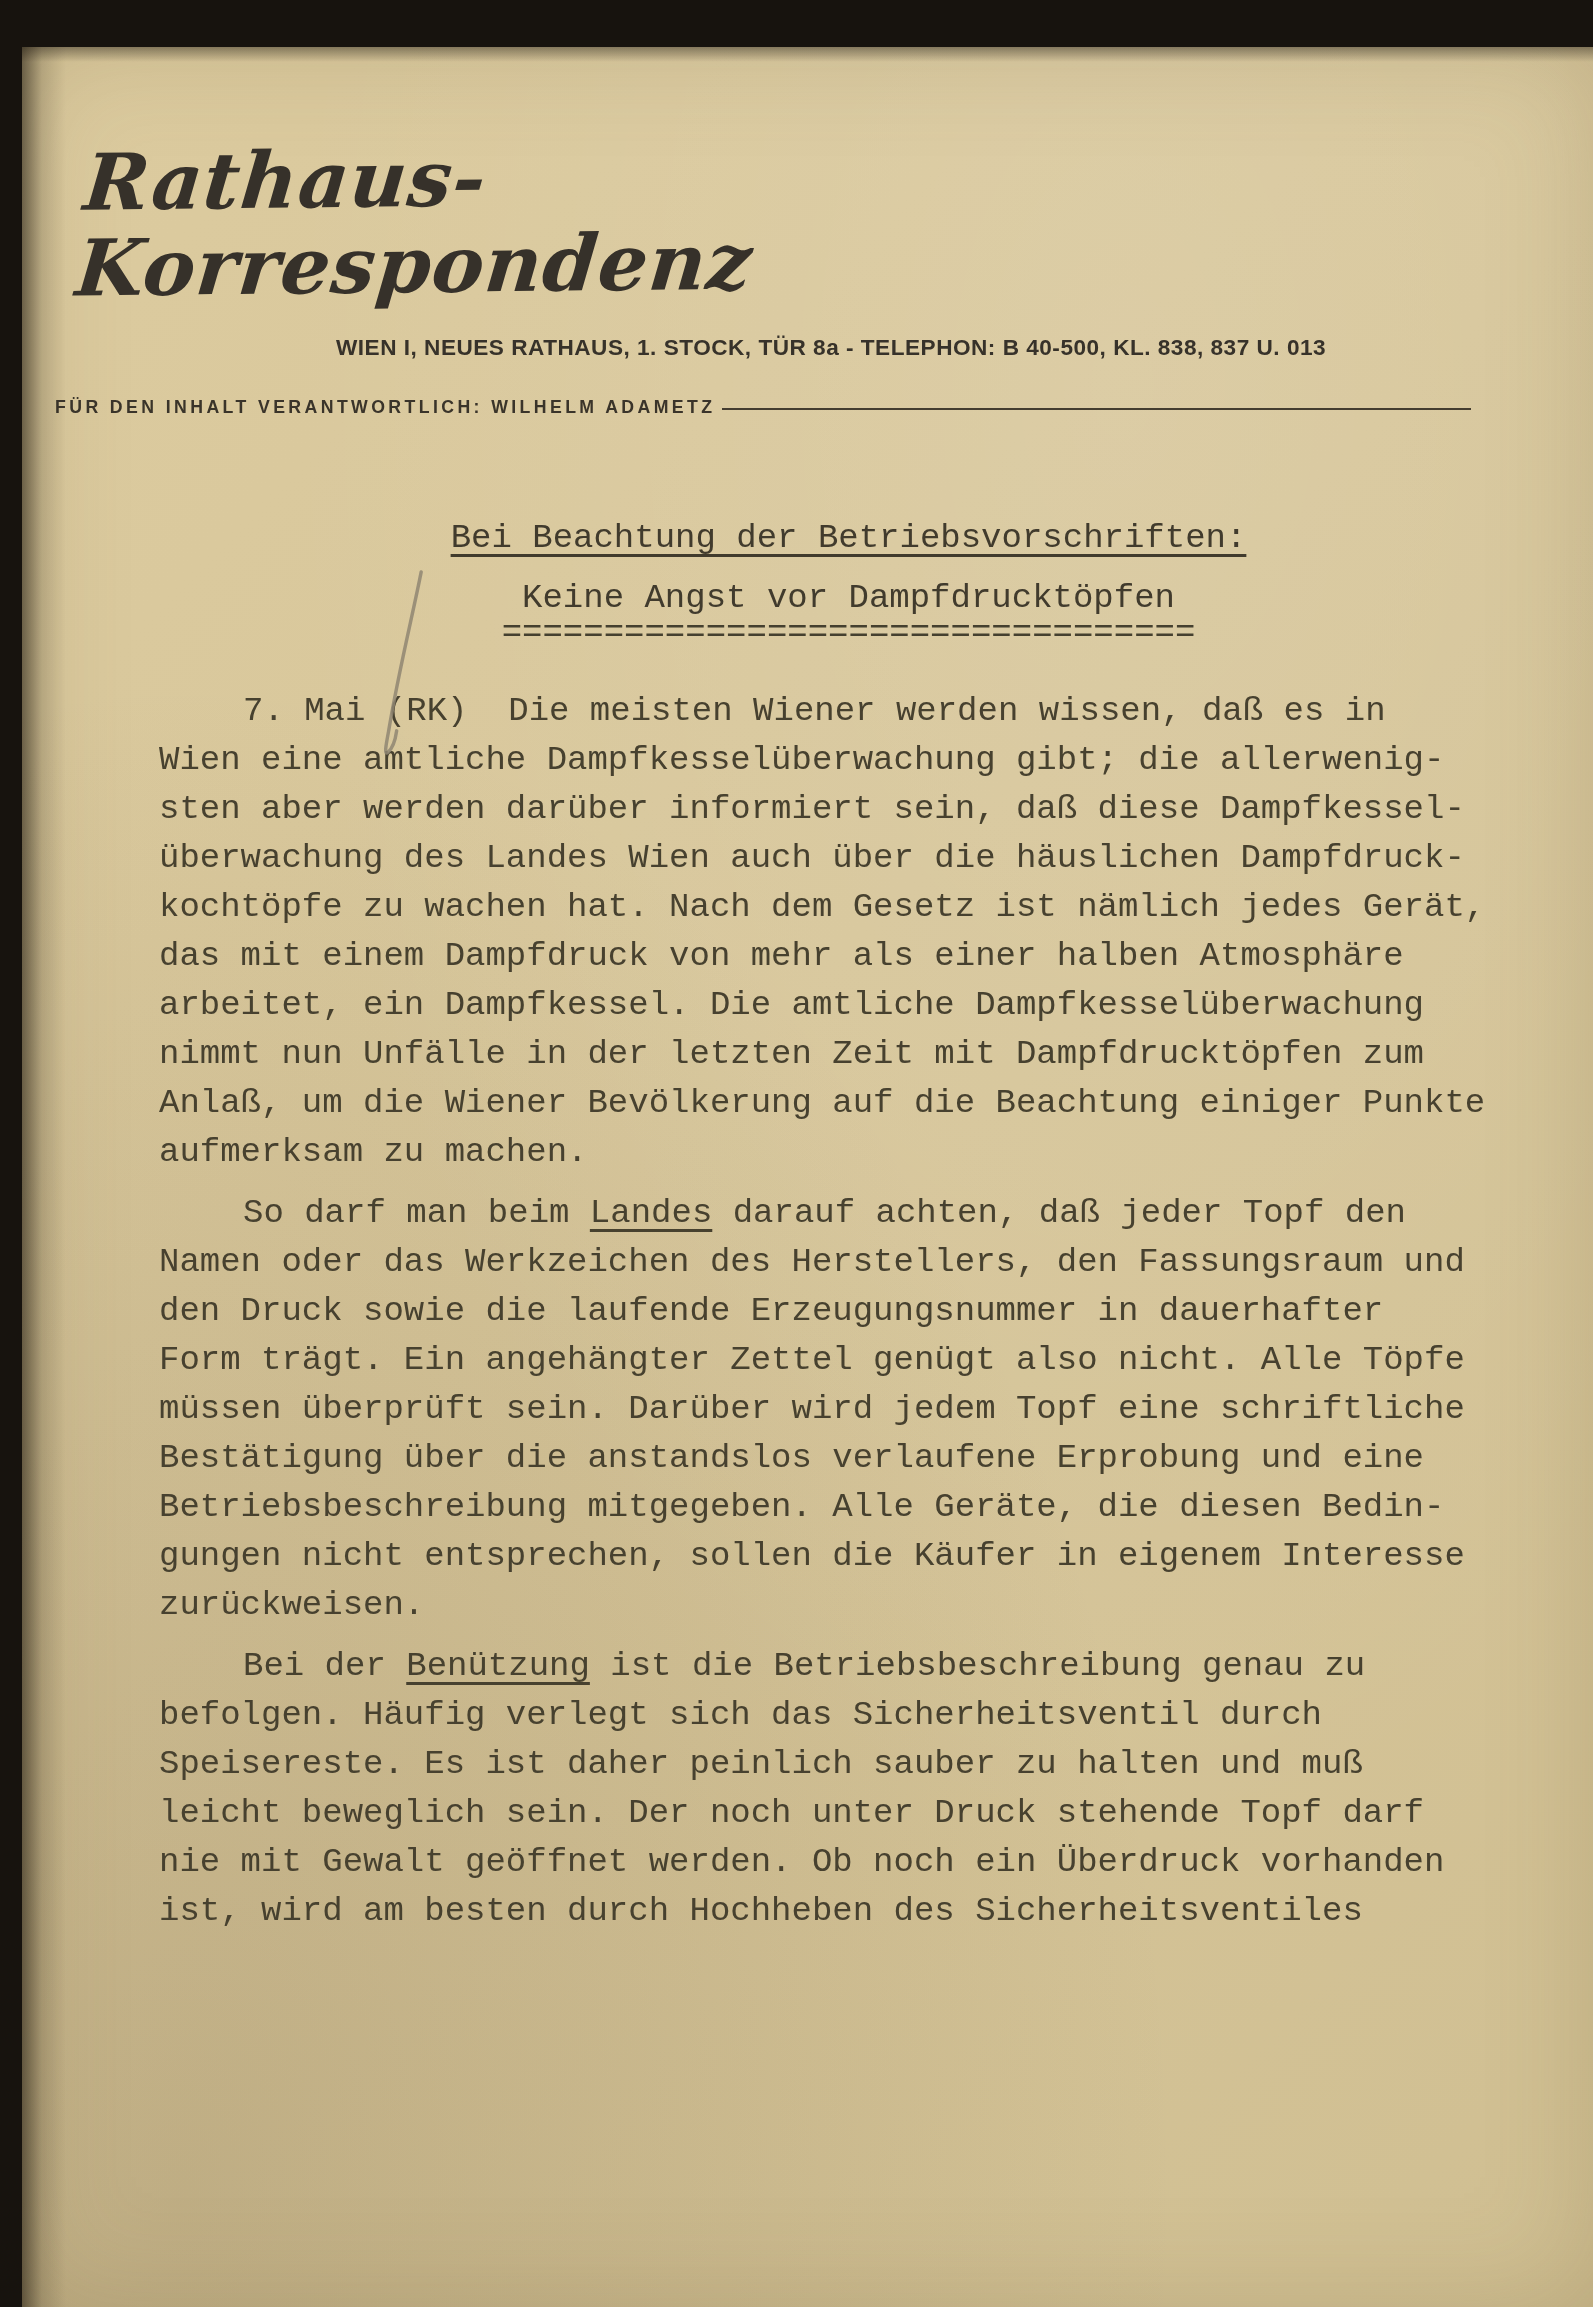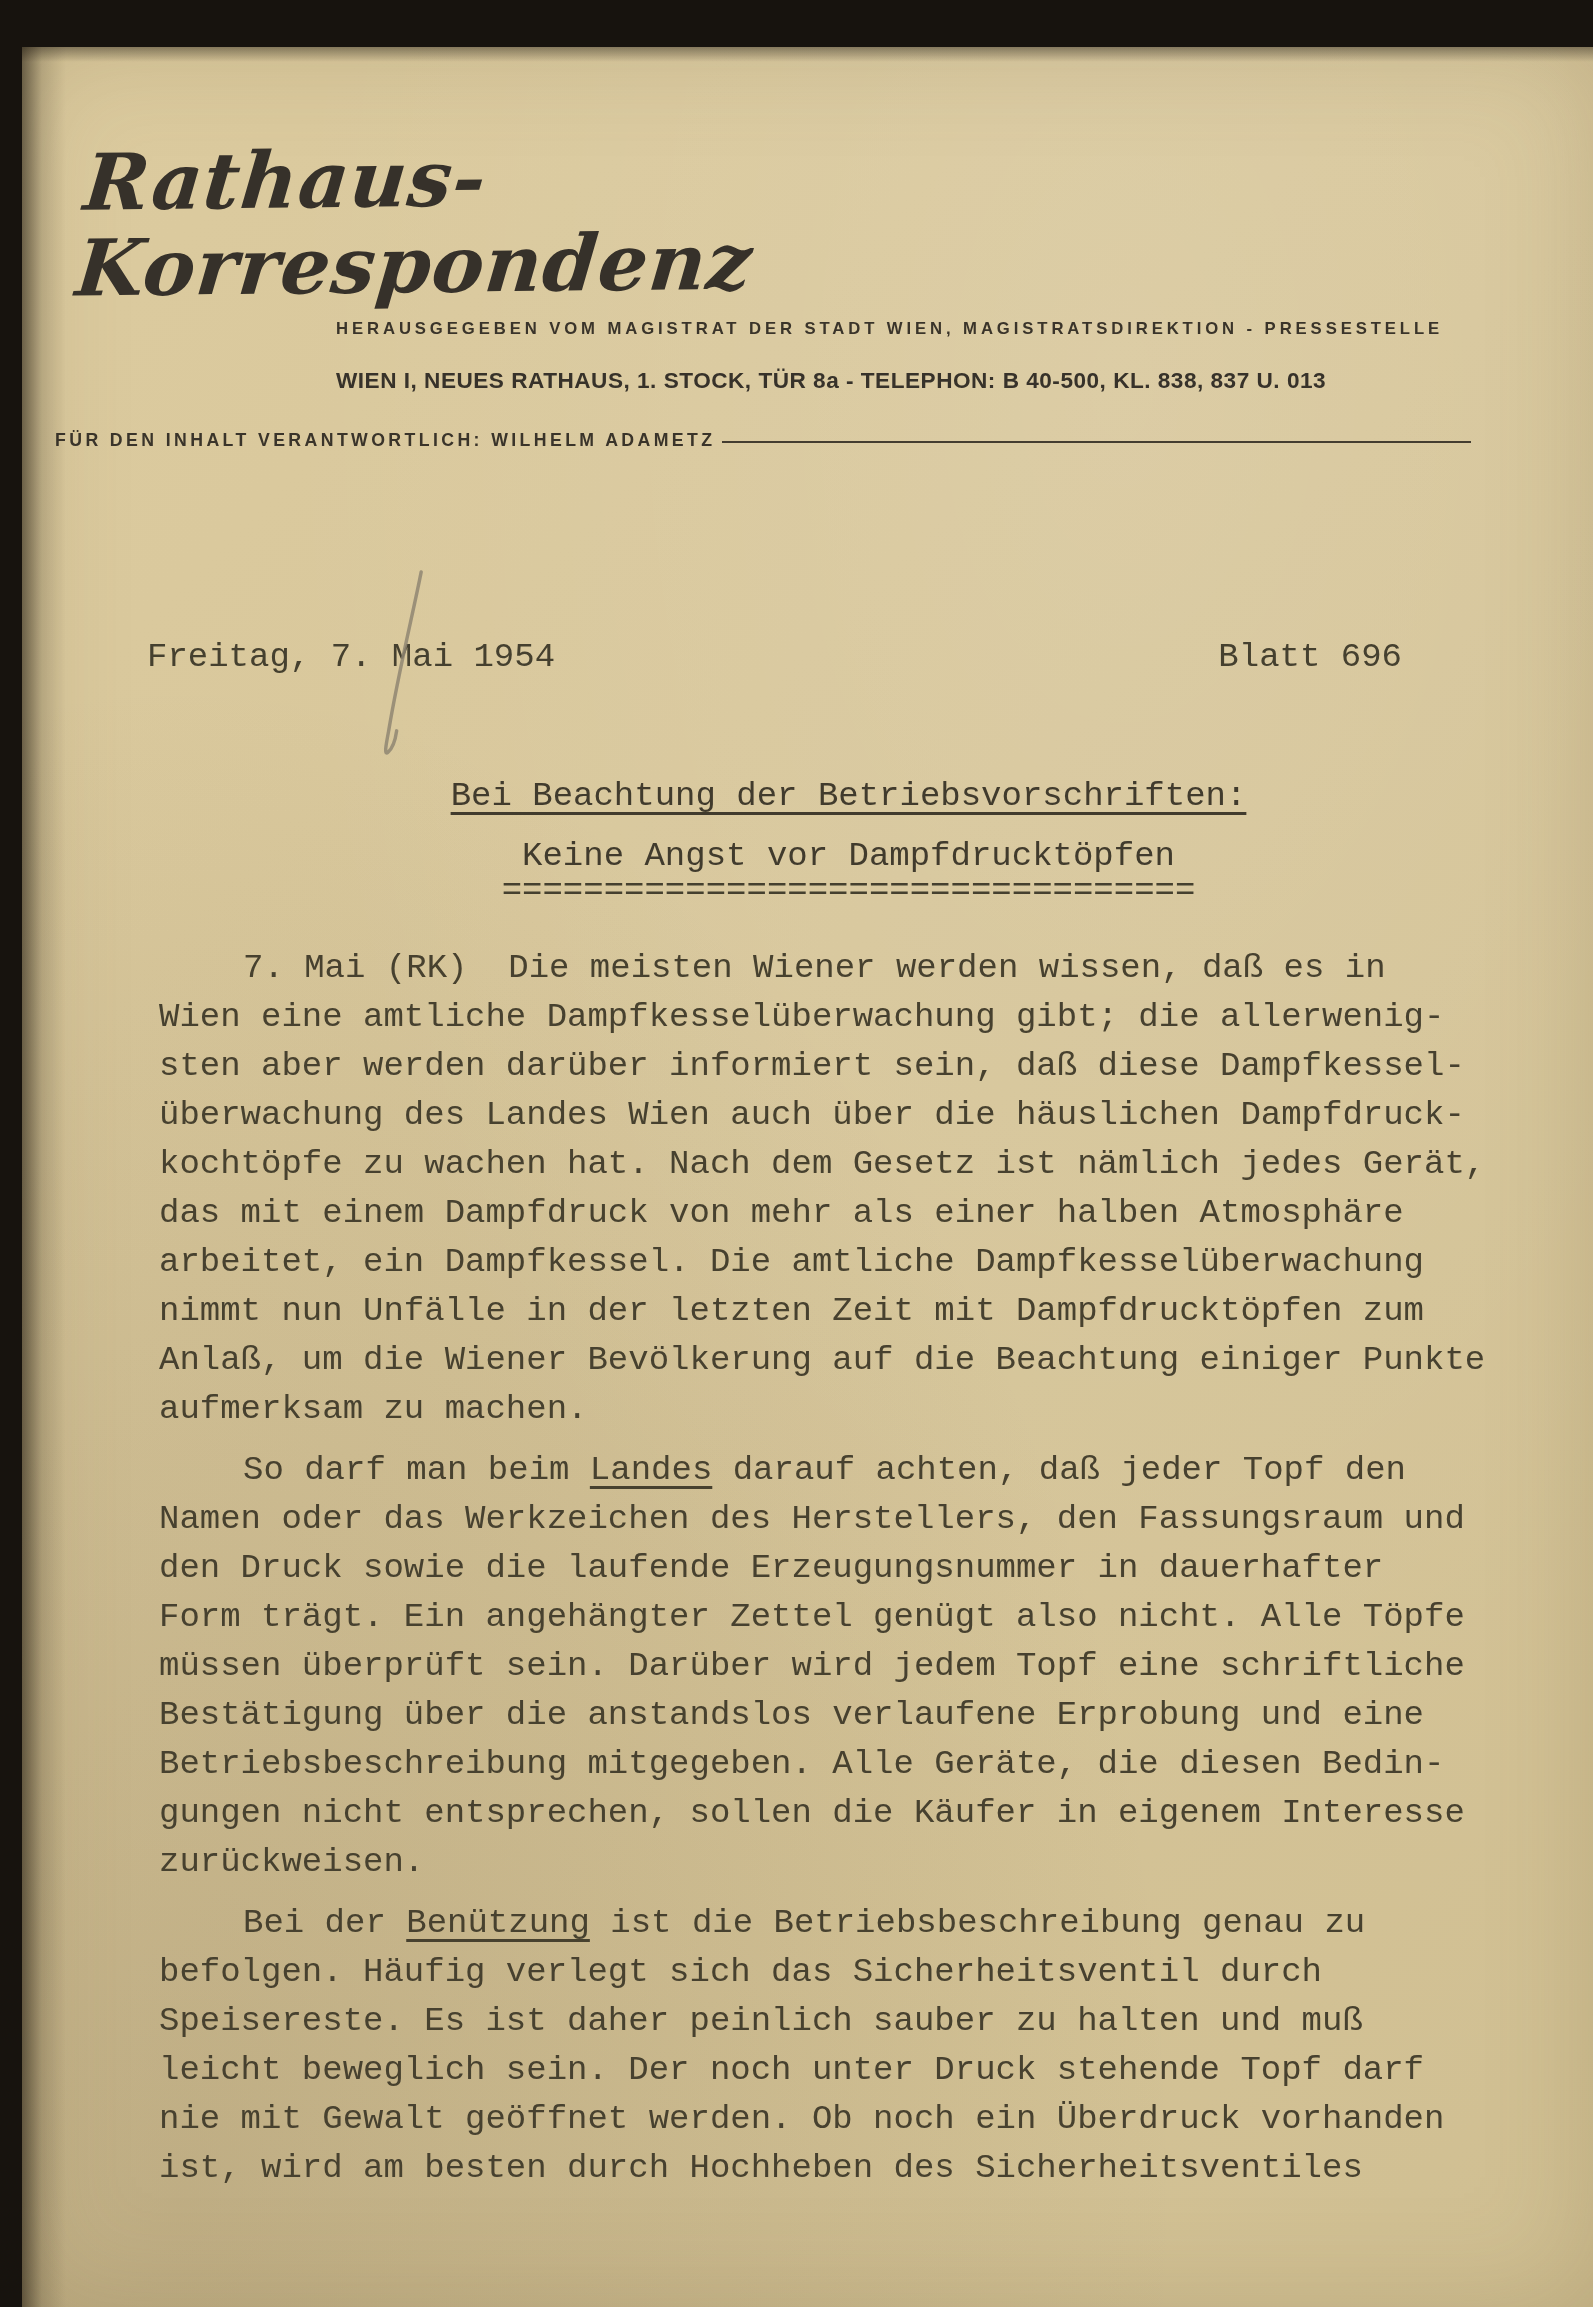--- a/index.html
+++ b/index.html
@@ -137,32 +137,27 @@
   }
 </style>
 </head>
 <body>
 
 <div class="scan">
   <div class="paper">
 
     <div class="masthead">
       <div class="logo">Rathaus-Korrespondenz</div>
-      <div class="pub-line">HERAUSGEGEBEN VOM MAGISTRAT DER STADT WIEN, MAGISTRATSDIREKTION - PRESSESTELLE</div>
       <div class="addr-line">WIEN I, NEUES RATHAUS, 1. STOCK, TÜR 8a - TELEPHON: B 40-500, KL. 838, 837 U. 013</div>
       <div class="resp-row">
         <span class="resp">FÜR DEN INHALT VERANTWORTLICH: WILHELM ADAMETZ</span>
         <span class="rule"></span>
       </div>
     </div>
 
-    <div class="meta-row">
-      <span>Freitag, 7. Mai 1954</span>
-      <span>Blatt 696</span>
-    </div>
 
     <svg class="pen-mark" width="79" height="206" viewBox="0 0 160 420">
       <path d="M 112 8 C 96 90, 66 210, 46 330 C 40 362, 36 382, 44 376 C 54 368, 60 346, 62 332" fill="none" stroke="#8f8672" stroke-width="7" stroke-linecap="round" opacity="0.85"></path>
     </svg>
 
     <div class="article">
       <div class="kicker">Bei Beachtung der Betriebsvorschriften:</div>
       <div class="title-wrap">
         <div class="title">Keine Angst vor Dampfdrucktöpfen</div>
         <div class="title-underline">==================================</div>

